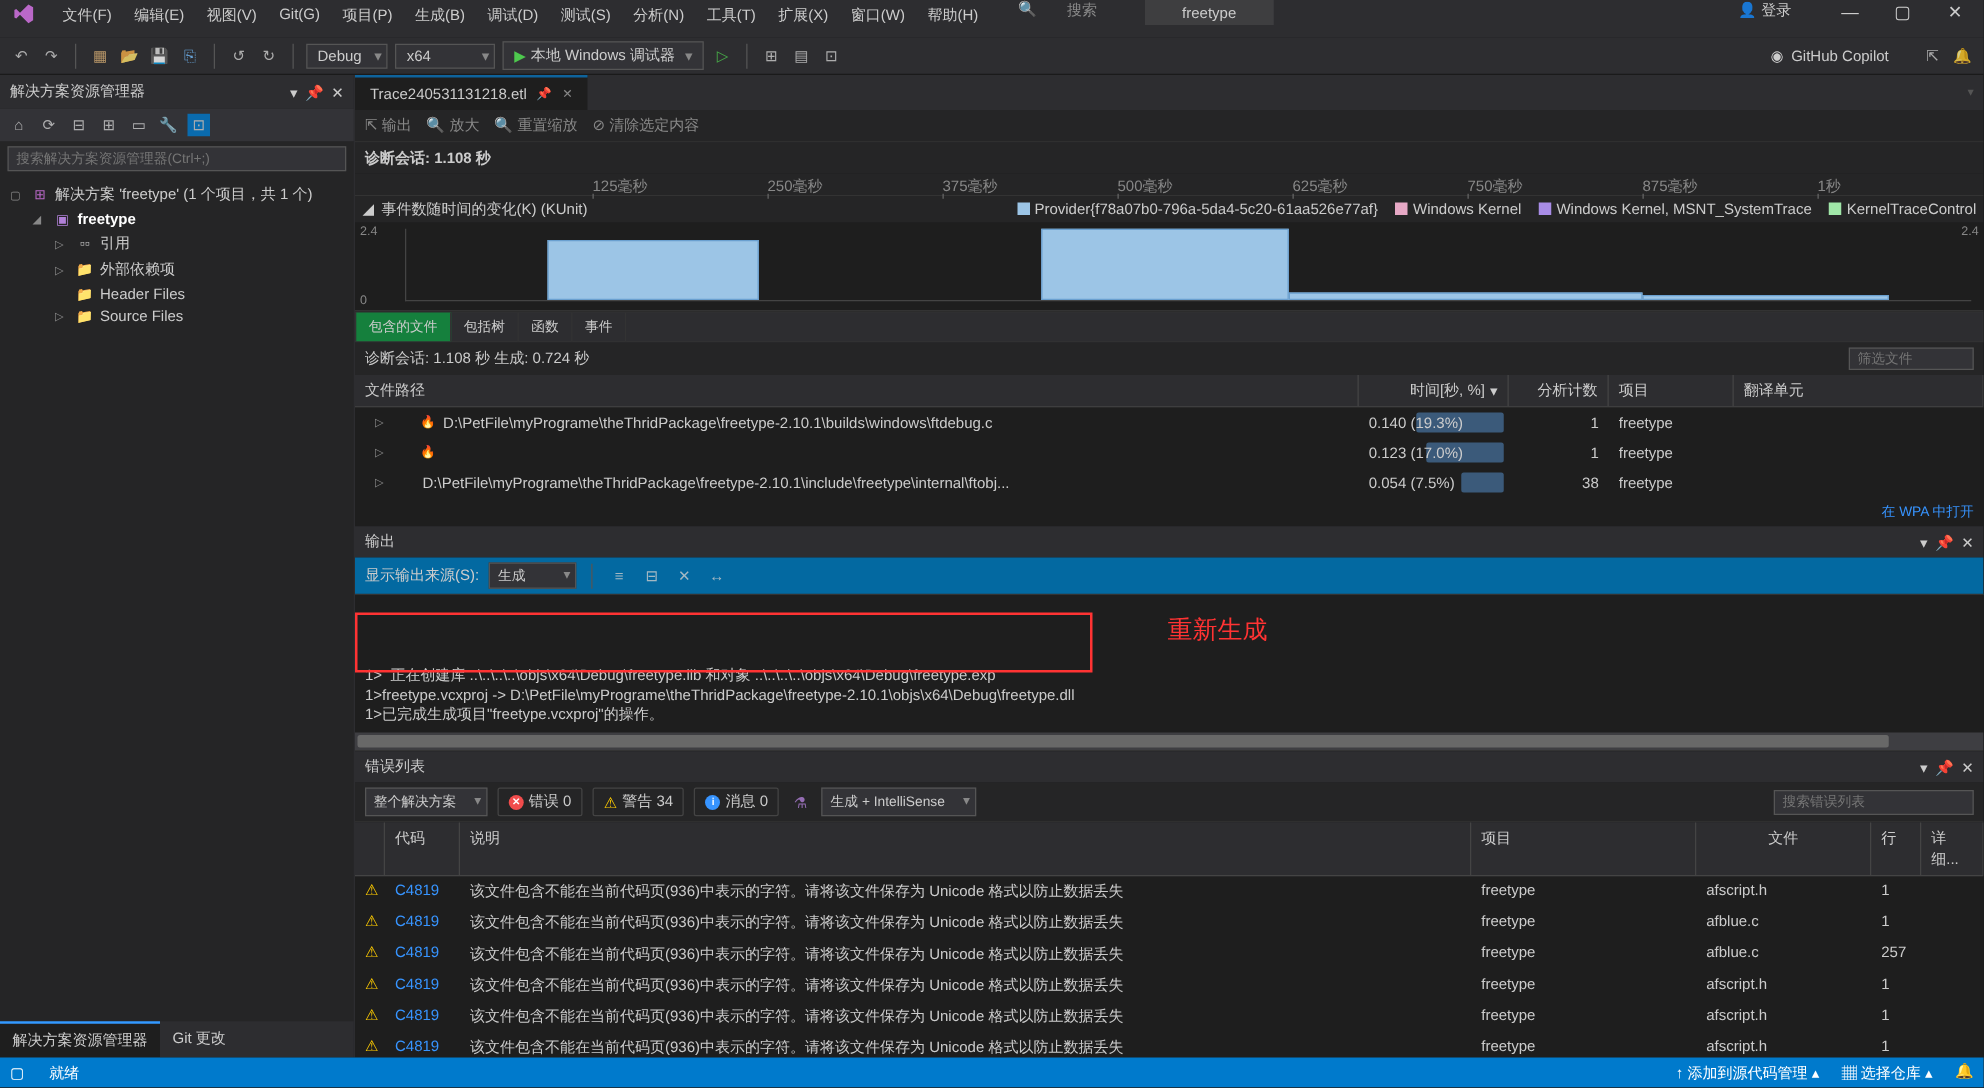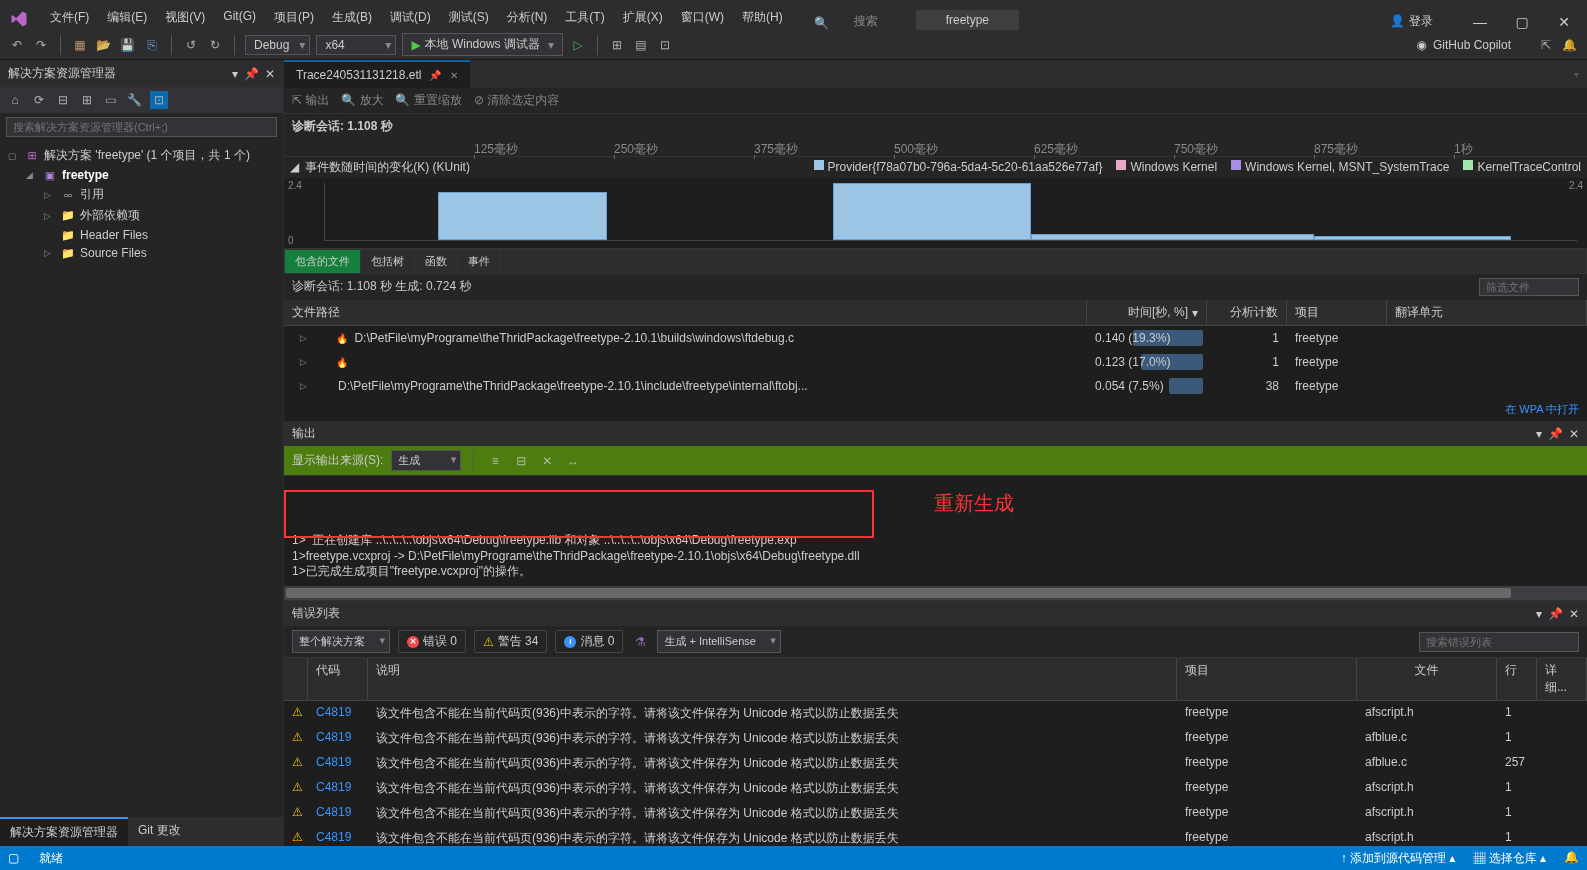--- a/index.html
+++ b/index.html
@@ -1,17 +1,17 @@
 <!DOCTYPE html>
 <html><head>
 <meta charset="utf-8">
 <style>
 * { margin: 0; padding: 0; box-sizing: border-box; font-family: "Segoe UI", "Microsoft YaHei", sans-serif; font-size: 12px; }
 body { background: #1e1e1e; color: #cccccc; width: 1587px; height: 870px; overflow: hidden; display: flex; flex-direction: column; }
-.title-bar { height: 30px; background: #2d2d30; display: flex; align-items: flex-end; padding: 0 8px; gap: 4px; }
+.title-bar { height: 30px; background: #2d2d30; display: flex; align-items: flex-start; padding: 0 8px; gap: 4px; }
 .logo { width: 22px; height: 22px; display: flex; align-items: center; justify-content: center; }
 .menu-bar { display: flex; gap: 2px; margin-left: 8px; }
 .menu-item { padding: 4px 8px; cursor: pointer; font-size: 12px; }
 .search-box { margin-left: 20px; width: 50px; color: #888; }
 .search-icon { margin-left: 20px; }
 .project-name-box { background: #3e3e40; padding: 3px 30px; margin-left: 8px; }
 .title-right { margin-left: auto; display: flex; gap: 12px; align-items: center; }
 .window-controls { display: flex; gap: 12px; margin-left: 20px;}
 .window-btn { width: 30px; text-align: center; cursor: pointer; font-size: 14px;}
 .toolbar { height: 30px; background: #2d2d30; display: flex; align-items: center; padding: 0 8px; gap: 6px; border-bottom: 1px solid #1a1a1a;}
@@ -48,21 +48,21 @@
 .trace-toolbar { padding: 4px 8px; display: flex; gap: 12px; align-items: center; background: #252526; font-size: 11px; color: #888; border-bottom: 1px solid #333;}
 .trace-toolbar .link { color: #888; cursor: pointer;}
 .active-link { color: #ccc;}
 .diag-header { padding: 4px 8px; font-size: 11px; background: #252526; }
 .timeline-ruler { display: flex; font-size: 10px; color: #888; background: #252526; border-bottom: 1px solid #333; height: 20px; position: relative;}
 .tick { position: absolute; top: 2px; }
 .tick::before { content: ""; position: absolute; top: 14px; left: 0; width: 1px; height: 4px; background: #666; }
 .chart-area { height: 80px; background: #1e1e1e; position: relative; border-bottom: 1px solid #333;}
 .chart-title-row { display: flex; align-items: center; font-size: 11px; padding: 2px 6px; background: #252526;}
 .legend { margin-left: auto; display: flex; gap: 14px; font-size: 10px; }
-.legend-item { display: flex; gap: 4px;}
+.legend-item { display: flex; align-items: center; gap: 4px;}
 .legend-sw { width: 10px; height: 10px; }
 .yaxis-label { position: absolute; left: 4px; font-size: 10px; color: #888;}
 .chart-bars-container { position: absolute; left: 40px; right: 10px; bottom: 7px; top: 5px; border-left: 1px solid #444; border-bottom: 1px solid #444;}
 .bar { position: absolute; bottom: 0; background: #9cc5e6; border: 1px solid #6aa0d0; }
 .sub-tabs { display: flex; border: 1px solid #333; background: #2d2d30;}
 .sub-tab { padding: 4px 10px; border-right: 1px solid #333; font-size: 11px; cursor: pointer;}
 .sub-tab.active { background: #15803d;}
 .diag-info-row { display: flex; justify-content: space-between; padding: 4px 8px; font-size: 11px; background: #252526;}
 .filter-input { background: #333337; border: 1px solid #555; padding: 2px 6px; width: 100px; color: #ccc; font-size: 11px;}
 .table-header { display: flex; background: #2d2d30; border-bottom: 1px solid #444; font-size: 11px; }
@@ -80,21 +80,21 @@
 .td.count { width: 80px; text-align: right; }
 .td.proj { width: 100px; }
 .td.unit { width: 200px; }
 .flame { color: #ff6b3d; font-size: 10px; margin-left: 18px;}
 .time-bar { position: absolute; right: 4px; top: 1px; bottom: 1px; background: #3b5a7a; border-radius: 2px; z-index: 0;}
 .time-text { position: relative; z-index: 1; padding-right: 4px;}
 .wpa-link { text-align: right; padding: 4px 8px; color: #3794ff; font-size: 11px; cursor: pointer;}
 .output-panel { background: #1e1e1e; display: flex; flex-direction: column; }
 .output-header { display: flex; align-items: center; justify-content: space-between; background: #2d2d30; padding: 4px 8px; font-size: 11px;}
 .output-header .actions { display: flex; gap: 6px;}
-.output-toolbar { display: flex; align-items: center; gap: 8px; padding: 4px 8px; background: #4d7c0f; font-size: 11px; border-bottom: 1px solid #333;}
+.output-toolbar { display: flex; align-items: center; gap: 8px; padding: 4px 8px; background: #0369a1; font-size: 11px; border-bottom: 1px solid #333;}
 .out-combo { background: #333337; border: 1px solid #555; padding: 2px 40px 2px 6px; font-size: 11px; position: relative;}
 .out-combo::after { content: "▾"; position: absolute; right: 4px; color: #888;}
 .output-content { font-family: Consolas, monospace; font-size: 11px; padding: 4px 8px; white-space: pre; overflow: auto; position: relative; height: 110px;}
 .red-box { position: absolute; border: 2px solid #ff3333; }
 .red-annotation { position: absolute; color: #ff3333; font-size: 20px; font-family: "Microsoft YaHei"; }
 .error-panel { background: #1e1e1e; display: flex; flex-direction: column; border-top: 1px solid #333;}
 .error-toolbar { display: flex; align-items: center; gap: 8px; padding: 4px 8px; background: #252526; border-bottom: 1px solid #333;}
 .err-combo { background: #333337; border: 1px solid #555; padding: 3px 24px 3px 6px; font-size: 11px; position: relative;}
 .err-combo::after { content: "▾"; position: absolute; right: 4px; color: #888;}
 .err-pill { display: flex; align-items: center; gap: 4px; padding: 2px 8px; border: 1px solid #444; border-radius: 2px; font-size: 11px; cursor: pointer;}

